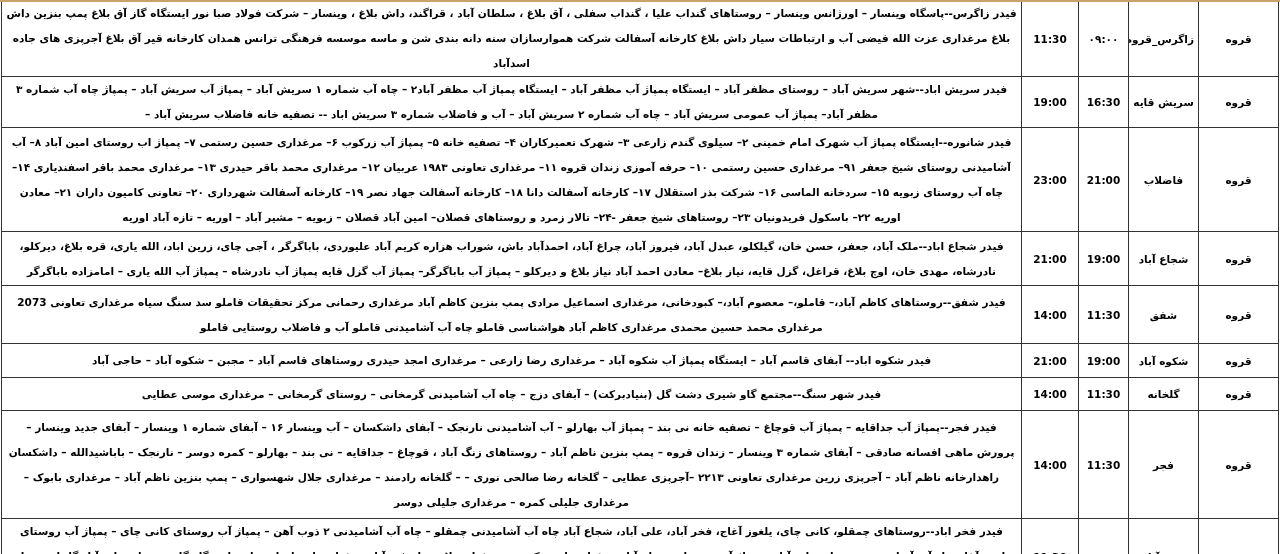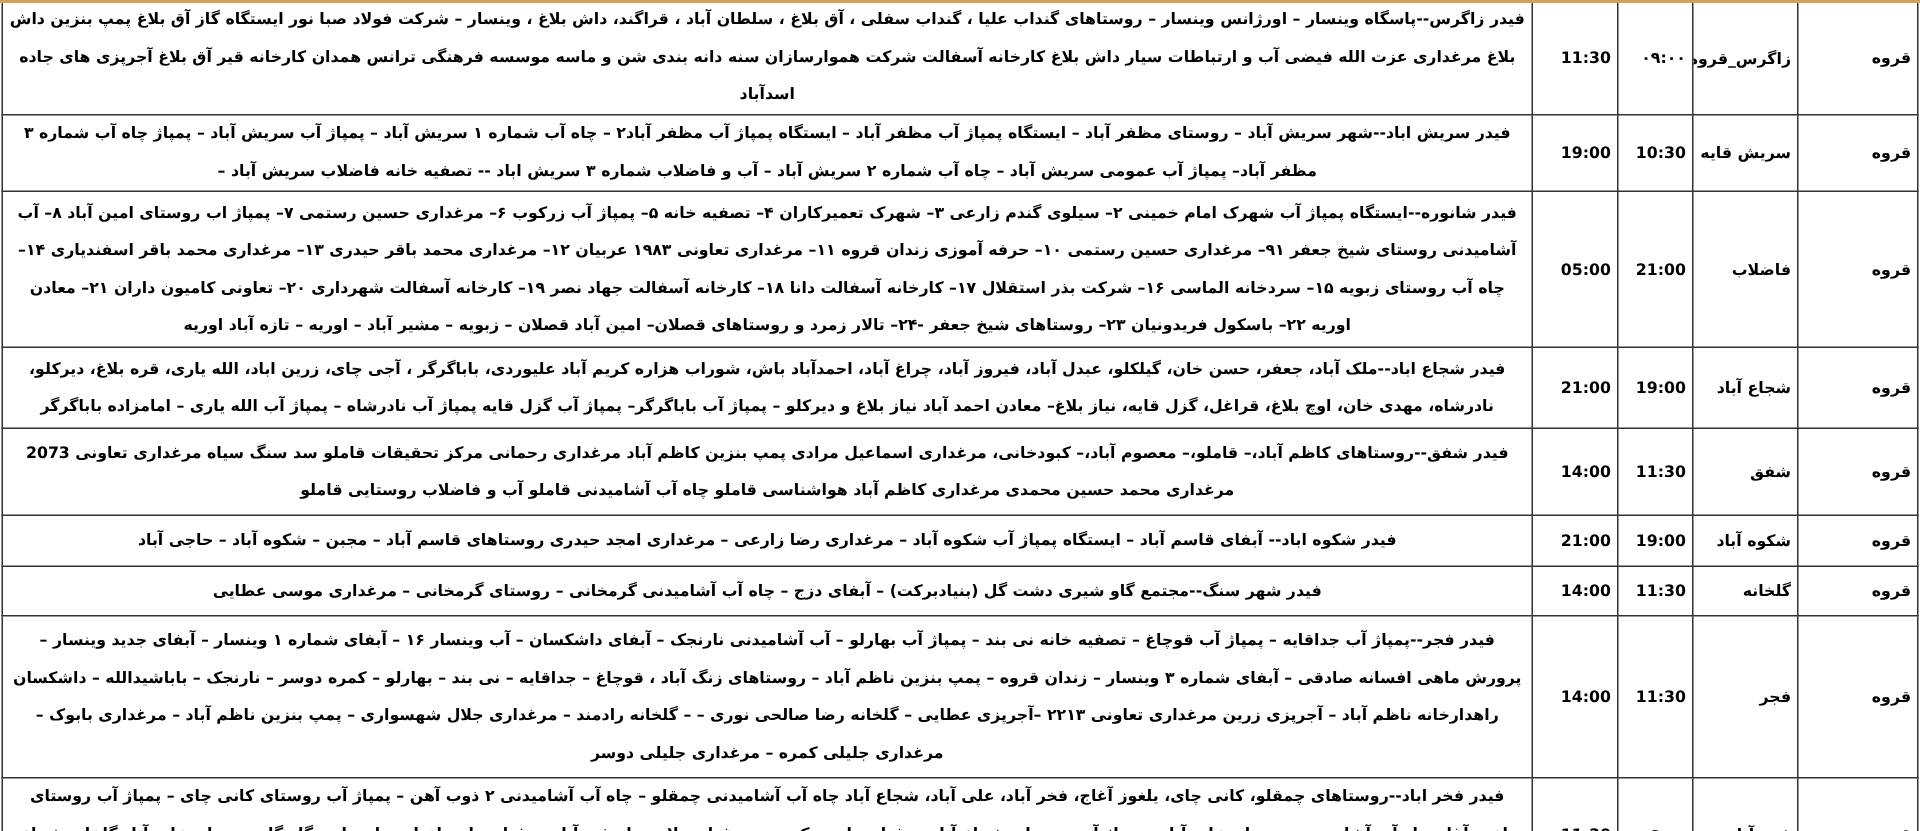--- a/index.html
+++ b/index.html
@@ -13,21 +13,21 @@
     color: #000;
   }
   table.sched td {
     border: 1px solid #333;
     font-weight: bold;
     font-size: 10.5px;
     vertical-align: middle;
     padding: 0 4px;
     overflow: hidden;
   }
-  td.city, td.feeder, td.time { text-align: right; font-size: 11.5px; }
+  td.city, td.feeder, td.time { text-align: center; font-size: 11.5px; }
   td.desc { text-align: center; line-height: 25px; font-size: 10.3px; white-space: normal; }
   col.c-city { width: 80px; }
   col.c-feeder { width: 70px; }
   col.c-start { width: 50px; }
   col.c-end { width: 57px; }
   tr.r1 { height: 51px; }
   tr.r2 { height: 48px; }
   tr.r3 { height: 104px; }
   tr.r4 { height: 54px; }
   tr.r5 { height: 58px; }
@@ -54,29 +54,29 @@
     <tr class="r1">
       <td class="city">قروه</td>
       <td class="feeder">زاگرس_قروه</td>
       <td class="time">۰۹:۰۰</td>
       <td class="time">11:30</td>
       <td class="desc">فیدر زاگرس--پاسگاه وینسار – اورژانس وینسار – روستاهای گنداب علیا ، گنداب سفلی ، آق بلاغ ، سلطان آباد ، قراگند، داش بلاغ ، وینسار – شرکت فولاد صبا نور ایستگاه گاز آق بلاغ   پمپ بنزین داش بلاغ    مرغداری عزت الله فیضی    آب و ارتباطات سیار داش بلاغ    کارخانه آسفالت شرکت هموارسازان سنه    دانه بندی شن و ماسه موسسه فرهنگی ترانس همدان    کارخانه قیر آق بلاغ    آجرپزی های جاده اسدآباد</td>
     </tr>
     <tr class="r2">
       <td class="city">قروه</td>
       <td class="feeder">سریش قایه</td>
-      <td class="time">10:30</td>
+      <td class="time">16:30</td>
       <td class="time">19:00</td>
       <td class="desc">فیدر سریش اباد--شهر سریش آباد – روستای مظفر آباد – ایستگاه پمپاژ آب مظفر آباد – ایستگاه پمپاژ آب مظفر آباد۲ – چاه آب شماره ۱ سریش آباد – پمپاژ آب سریش آباد   – پمپاژ چاه آب شماره ۳ مظفر آباد– پمپاژ آب عمومی سریش آباد – چاه آب شماره ۲ سریش آباد – آب و فاضلاب شماره ۳ سریش اباد  -- تصفیه خانه فاضلاب سریش آباد –</td>
     </tr>
     <tr class="r3">
       <td class="city">قروه</td>
       <td class="feeder">فاضلاب</td>
       <td class="time">21:00</td>
-      <td class="time">05:00</td>
+      <td class="time">23:00</td>
       <td class="desc">فیدر شانوره--ایستگاه پمپاژ آب شهرک امام خمینی   ۲– سیلوی گندم زارعی   ۳– شهرک تعمیرکاران   ۴– تصفیه خانه   ۵– پمپاژ آب زرکوب   ۶– مرغداری حسین رستمی   ۷– پمپاژ اب روستای امین آباد   ۸– آب آشامیدنی روستای شیخ جعفر   ۹۱– مرغداری حسین رستمی   ۱۰– حرفه آموزی زندان قروه   ۱۱– مرغداری تعاونی ۱۹۸۳ عربیان   ۱۲– مرغداری محمد باقر حیدری   ۱۳– مرغداری محمد باقر اسفندیاری   ۱۴– چاه آب روستای زبویه   ۱۵– سردخانه الماسی   ۱۶– شرکت بذر استقلال   ۱۷– کارخانه آسفالت دانا   ۱۸– کارخانه آسفالت جهاد نصر   ۱۹– کارخانه آسفالت شهرداری   ۲۰– تعاونی کامیون داران   ۲۱– معادن اوریه   ۲۲– باسکول فریدونیان   ۲۳– روستاهای شیخ جعفر -۲۴– تالار زمرد و روستاهای قصلان– امین آباد قصلان – زبویه – مشیر آباد – اوریه – تازه آباد اوریه</td>
     </tr>
     <tr class="r4">
       <td class="city">قروه</td>
       <td class="feeder">شجاع آباد</td>
       <td class="time">19:00</td>
       <td class="time">21:00</td>
       <td class="desc">فیدر شجاع اباد--ملک آباد، جعفر، حسن خان، گیلکلو، عبدل آباد، فیروز آباد، چراغ آباد، احمدآباد باش، شوراب هزاره کریم آباد علیوردی، باباگرگر ، آجی چای، زرین اباد، الله یاری، قره بلاغ، دیرکلو، نادرشاه، مهدی خان، اوچ بلاغ، قراغل، گزل قایه، نیاز بلاغ– معادن احمد آباد نیاز بلاغ و دیرکلو – پمپاژ آب باباگرگر– پمپاژ آب گزل قایه   پمپاژ آب نادرشاه – پمپاژ آب الله یاری   –  امامزاده باباگرگر</td>
     </tr>
     <tr class="r5">

